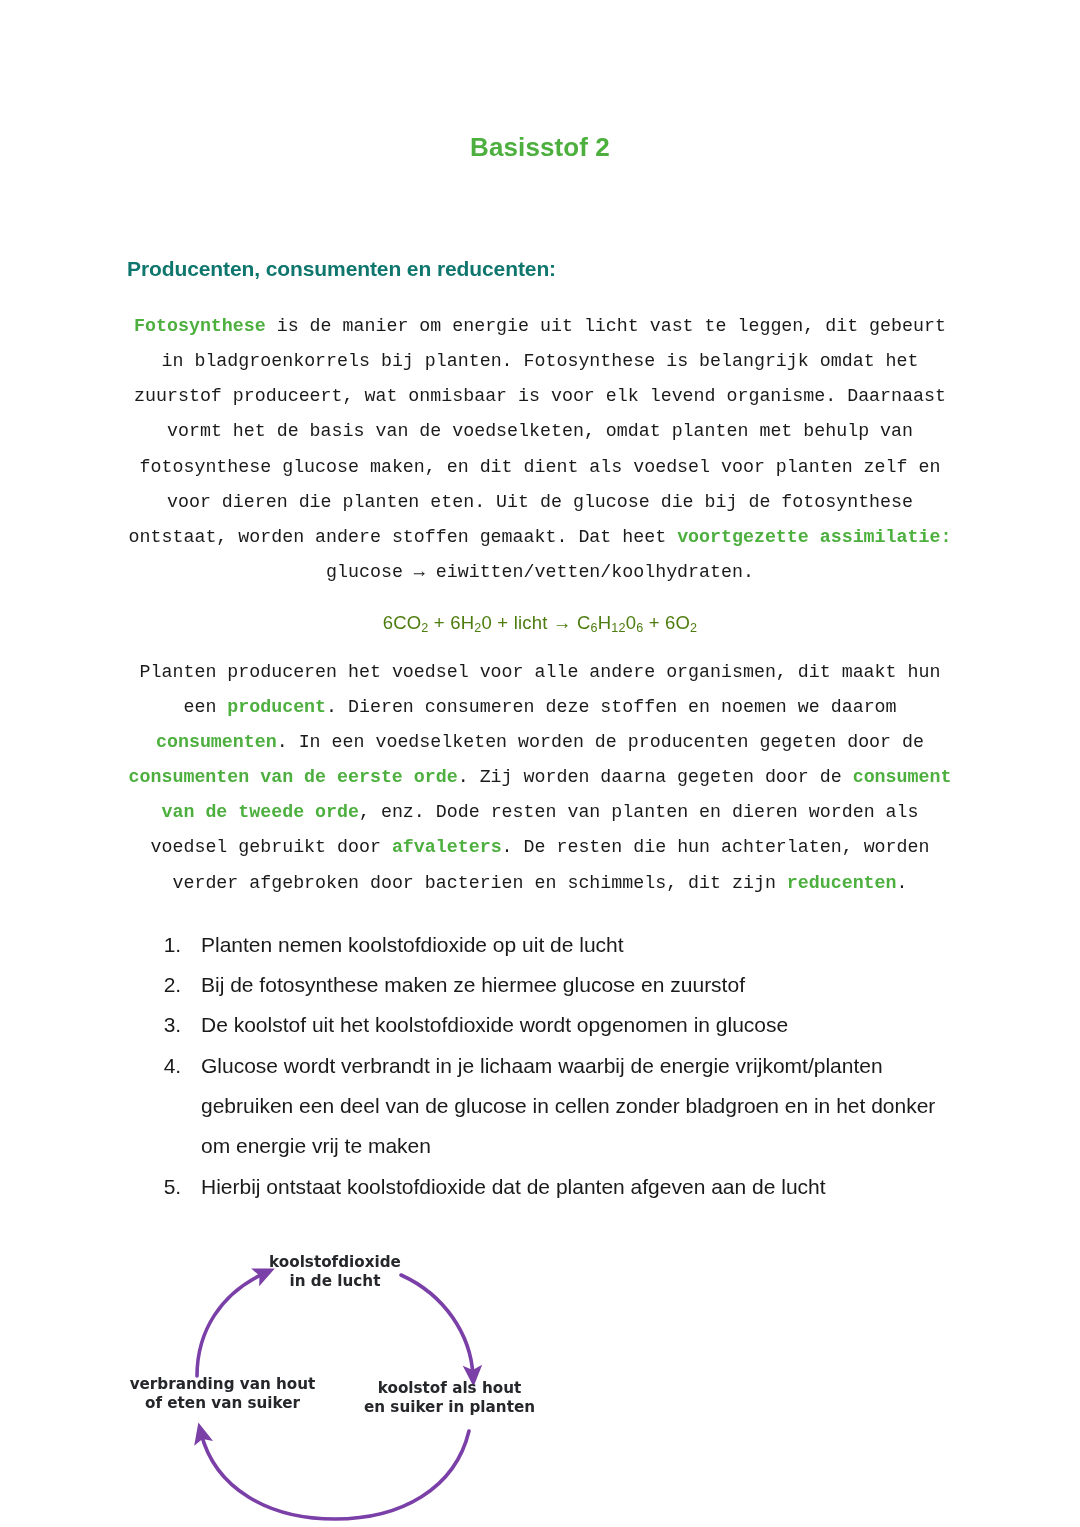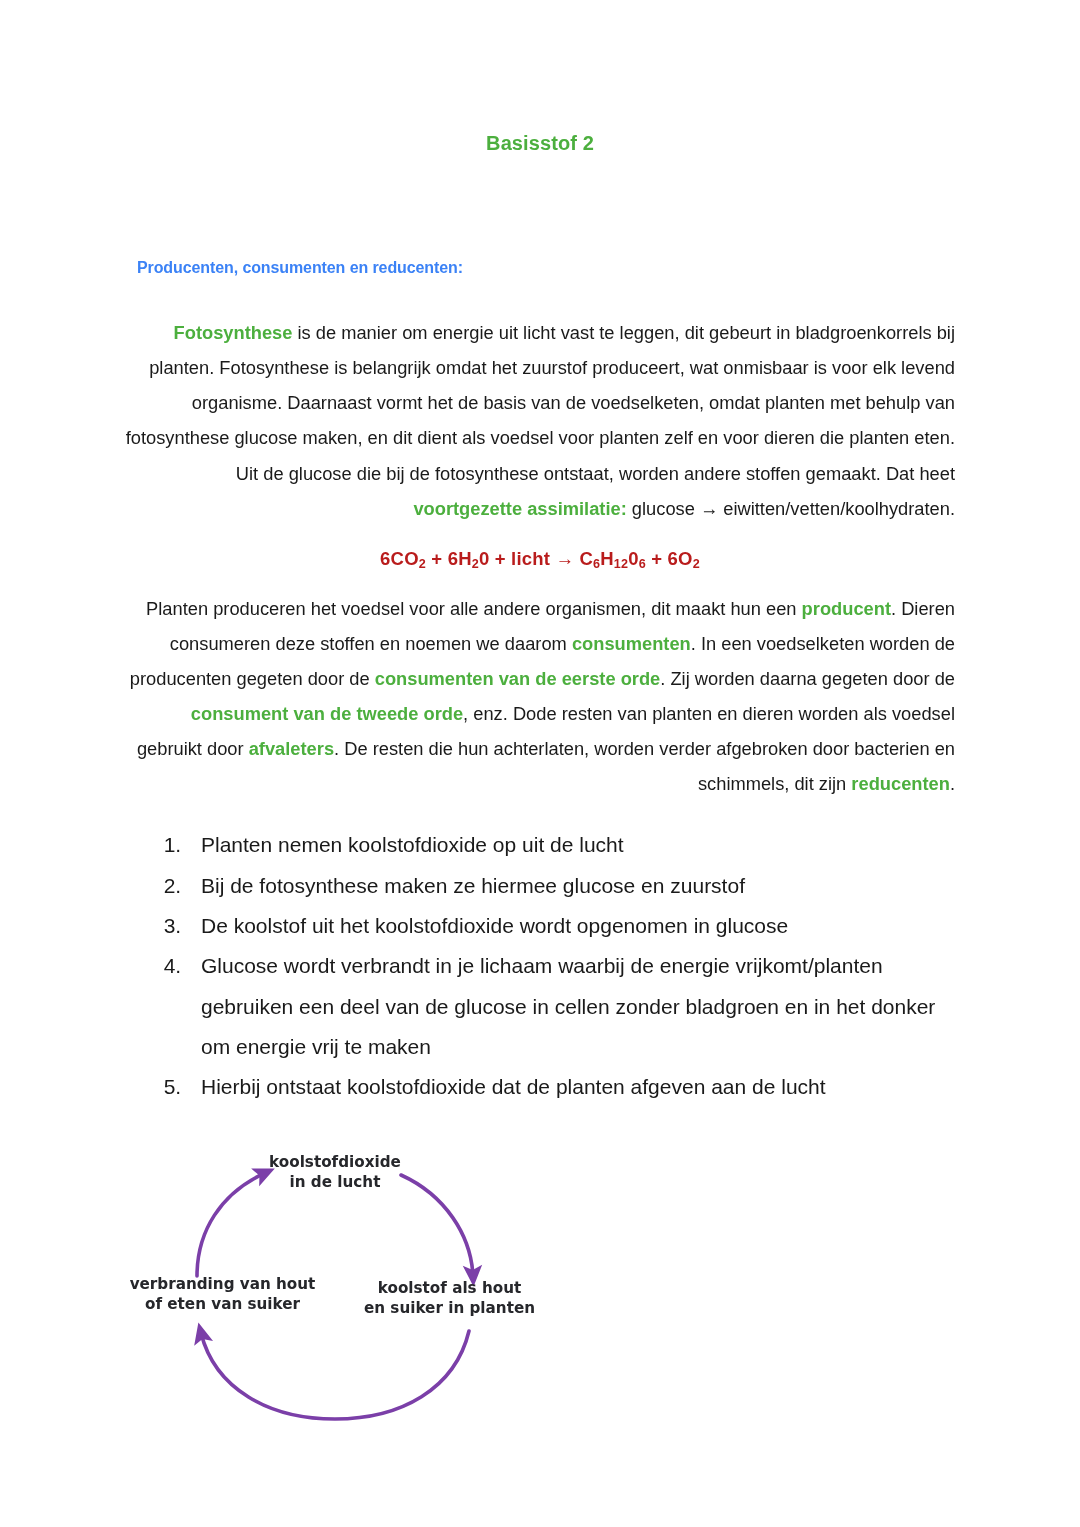--- a/index.html
+++ b/index.html
@@ -13,54 +13,55 @@
     overflow: hidden;
   }
   .page {
     position: relative;
     width: 1080px;
     height: 1527px;
     padding: 0 125px;
   }
   .doc-title {
     text-align: center;
-    font-size: 20px;
+    font-size: 26px;
     font-weight: bold;
     color: #4CAF3E;
     margin: 0;
     padding-top: 132px;
     letter-spacing: 0.1px;
   }
   .section-heading {
-    font-size: 16px;
+    font-size: 21px;
     font-weight: bold;
-    color: #3b82f6;
-    margin: 12px;
+    color: #0f766e;
+    margin: 2px;
     letter-spacing: -0.1px;
   }
   #heading-producenten { padding-top: 92px; }
   #heading-kringloop { padding-top: 77px; }
   .body-par {
     font-size: 18.3px;
     line-height: 1.92;
     color: #1a1a1a;
     margin: 0;
-    text-align: right;
+    text-align: center;
+    font-family: Liberation Mono, monospace;
   }
   #par-fotosynthese { padding-top: 26px; }
   #par-producenten  { padding-top: 20px; }
   .hl {
     color: #4CAF3E;
     font-weight: bold;
   }
   .formula {
     text-align: center;
     font-size: 18.5px;
-    font-weight: bold;
-    color: #b91c1c;
+    font-weight: normal;
+    color: #4d7c0f;
     padding-top: 22px;
     letter-spacing: 0.2px;
   }
   .formula sub {
     font-size: 0.68em;
     vertical-align: -0.22em;
   }
   ol.steps {
     margin: 0;
     padding-top: 24px;

